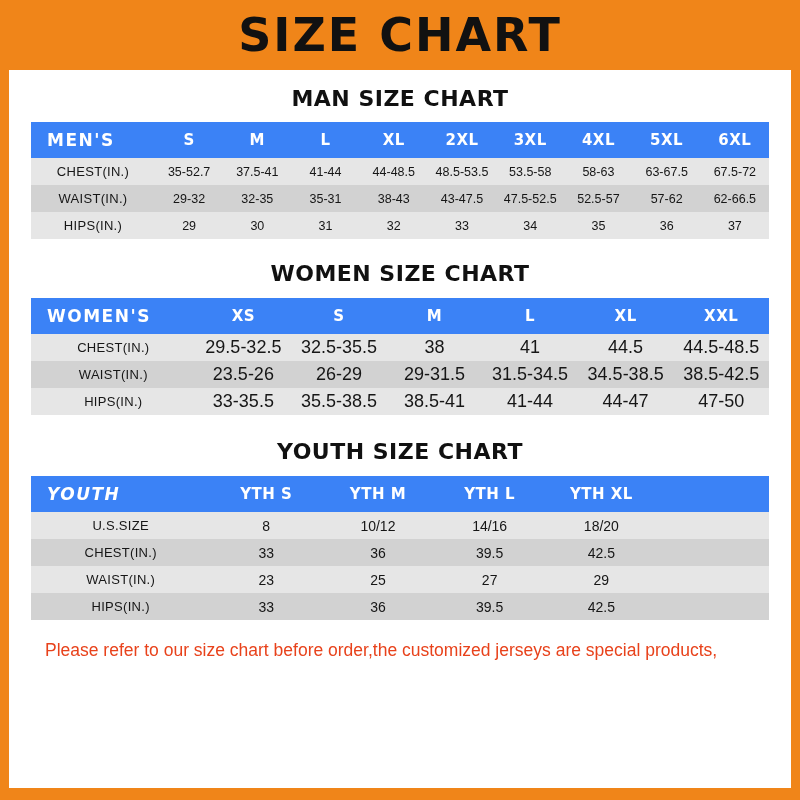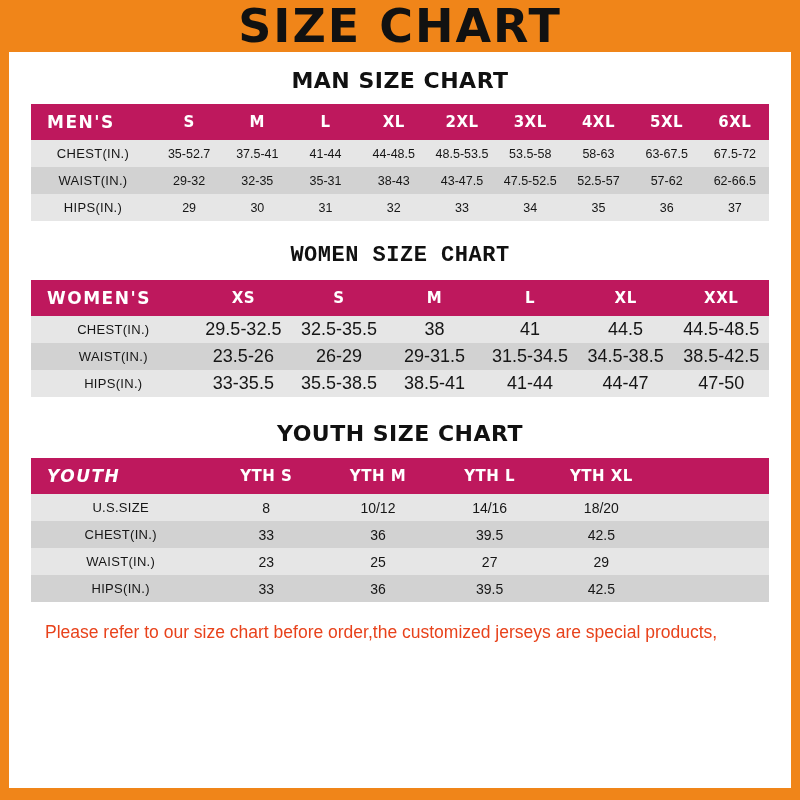--- a/index.html
+++ b/index.html
@@ -16,21 +16,21 @@
   .page {
     position: relative;
     width: 800px;
     height: 800px;
     box-sizing: border-box;
     border-left: 9px solid #f08519;
     border-right: 9px solid #f08519;
     background: #ffffff;
   }
   .banner {
-    height: 52px;
+    height: 70px;
     background: #f08519;
     display: flex;
     align-items: center;
     justify-content: center;
   }
   .banner-title {
     font-family: "DejaVu Sans", sans-serif;
     font-weight: bold;
     font-size: 46px;
     letter-spacing: 2px;
@@ -43,37 +43,37 @@
   }
   .section-title {
     text-align: center;
     font-family: "DejaVu Sans", sans-serif;
     font-weight: bold;
     font-size: 22px;
     color: #111111;
     letter-spacing: 0.5px;
   }
   .t1 { margin-top: 16px; margin-bottom: 11px; }
-  .t2 { margin-top: 22px; margin-bottom: 12px; font-family: Liberation Mono, monospace; }
+  .t2 { margin-top: 22px; margin-bottom: 12px; }
   .t3 { margin-top: 24px; margin-bottom: 12px; }
 
   table.size {
     width: 100%;
     border-collapse: collapse;
     table-layout: fixed;
   }
   table.size td, table.size th {
     text-align: center;
     vertical-align: middle;
     font-size: 12.5px;
     color: #161616;
     font-family: "Liberation Sans", sans-serif;
   }
   table.size thead th {
-    background: #be185d;
+    background: #3b82f6;
     color: #ffffff;
     font-weight: bold;
     font-size: 15px;
     height: 34px;
     font-family: "DejaVu Sans", sans-serif;
     letter-spacing: 0.5px;
   }
   table.size thead th.corner {
     text-align: left;
     padding-left: 16px;

